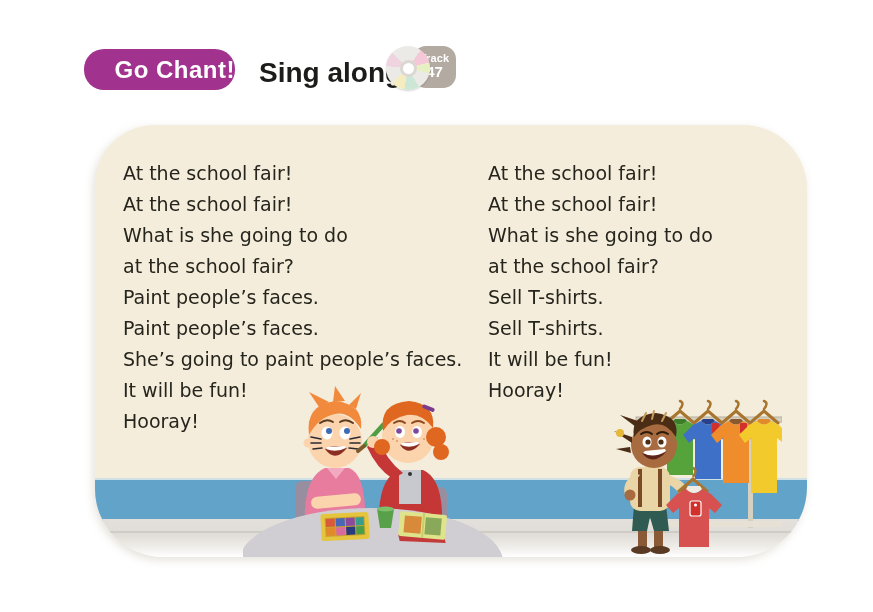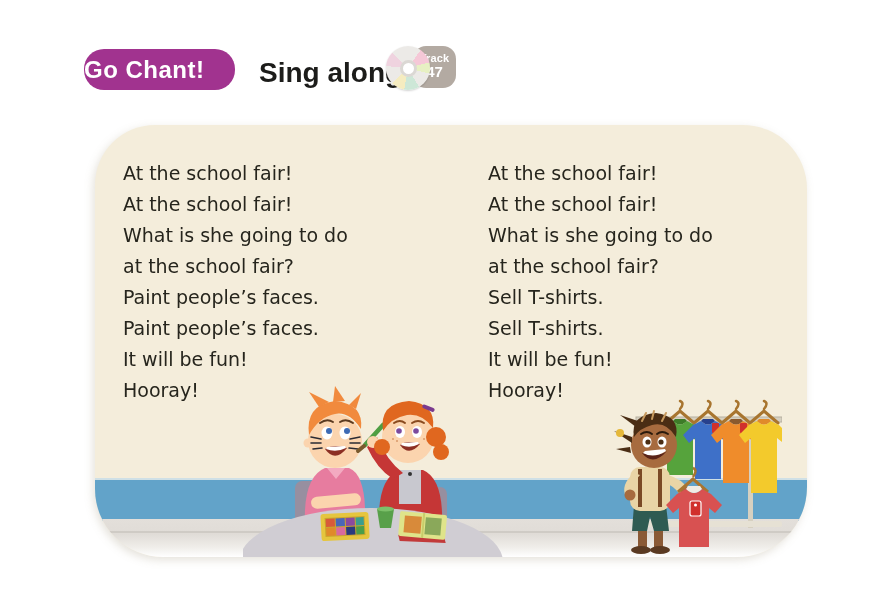--- a/index.html
+++ b/index.html
@@ -5,21 +5,21 @@
   html,body { margin:0; padding:0; background:#ffffff; }
   .page {
     position:relative; width:873px; height:612px; background:#ffffff;
     font-family:"Liberation Sans", sans-serif; overflow:hidden;
   }
 
   
   .go-chant-pill {
     position:absolute; left:84px; top:49px; width:151px; height:41px;
     background:#a1338f; border-radius:20px; color:#ffffff;
-    font-size:24px; font-weight:bold; line-height:41px; text-align:left;
+    font-size:24px; font-weight:bold; line-height:41px; text-align:right;
     letter-spacing:0.5px;
   }
   .sing-along {
     position:absolute; left:259px; top:57px;
     font-size:28px; font-weight:bold; color:#1c1c1a;
   }
   .track-badge {
     position:absolute; left:413px; top:46px; width:43px; height:42px;
     background:#b3aaa2; border-radius:13px; color:#ffffff; text-align:center;
     font-weight:bold; z-index:1;
@@ -88,20 +88,21 @@
       <div class="floor-line"></div>
     </div>
 
     <div class="verse verse-1">
       <span class="line">At the school fair!</span>
       <span class="line">At the school fair!</span>
       <span class="line">What is she going to do</span>
       <span class="line">at the school fair?</span>
       <span class="line">Paint people’s faces.</span>
       <span class="line">Paint people’s faces.</span>
+      <span class="line">She’s going to paint people’s faces.</span>
       <span class="line">It will be fun!</span>
       <span class="line">Hooray!</span>
     </div>
 
     <div class="verse verse-2">
       <span class="line">At the school fair!</span>
       <span class="line">At the school fair!</span>
       <span class="line">What is she going to do</span>
       <span class="line">at the school fair?</span>
       <span class="line">Sell T-shirts.</span>

